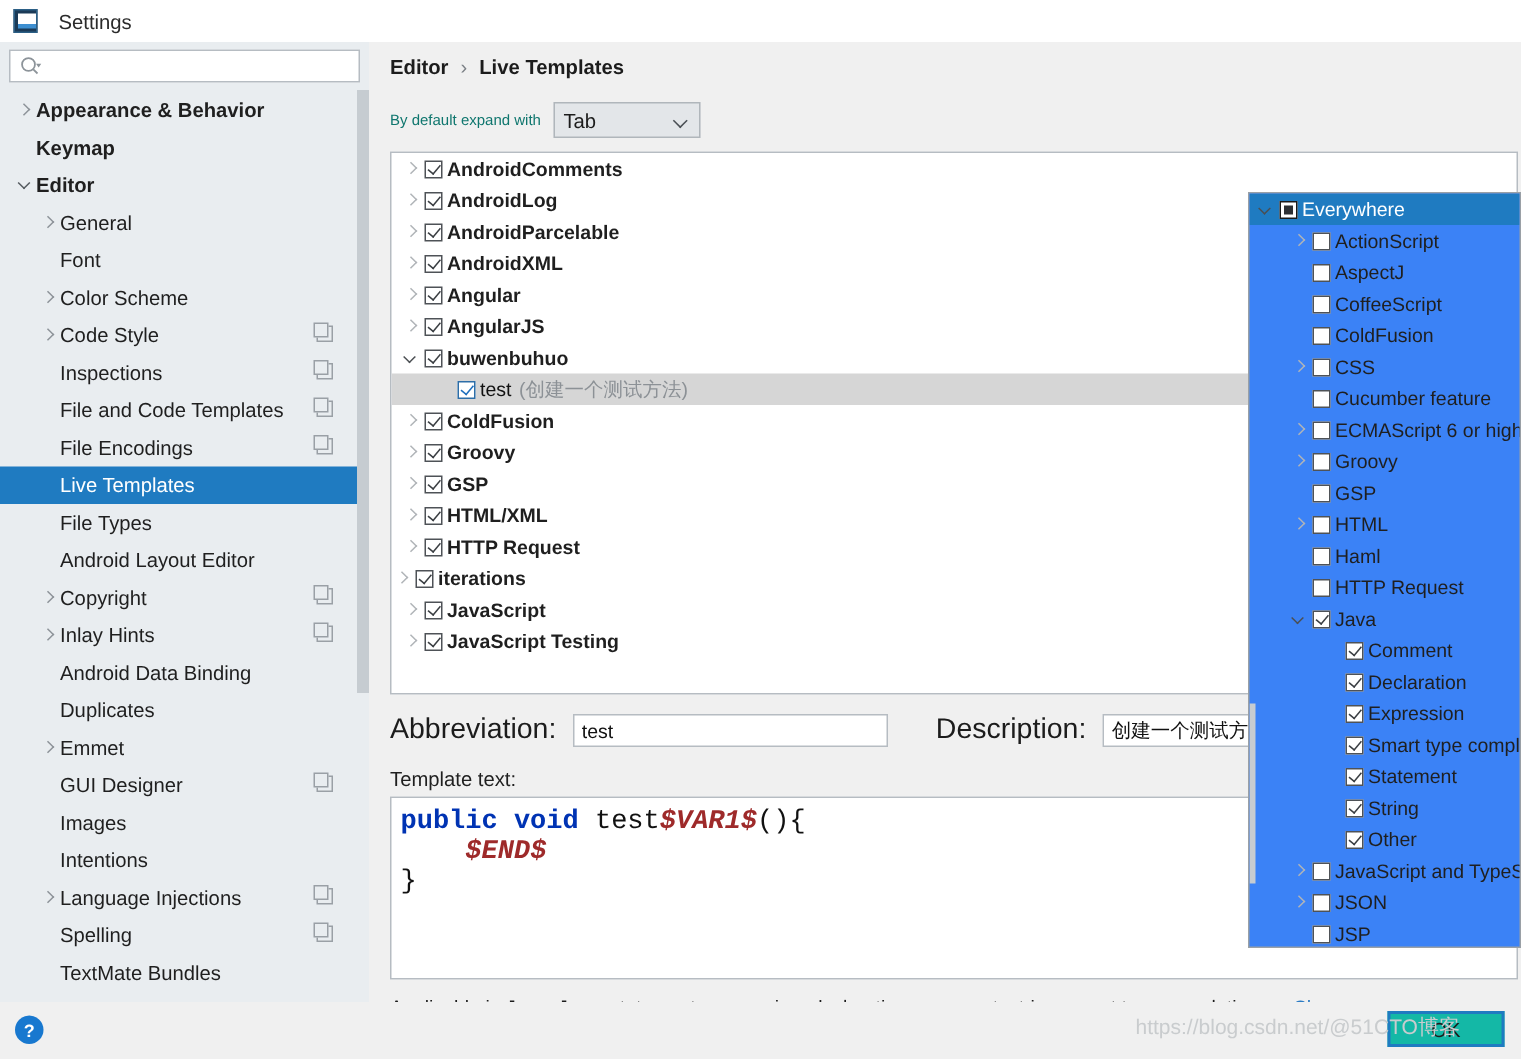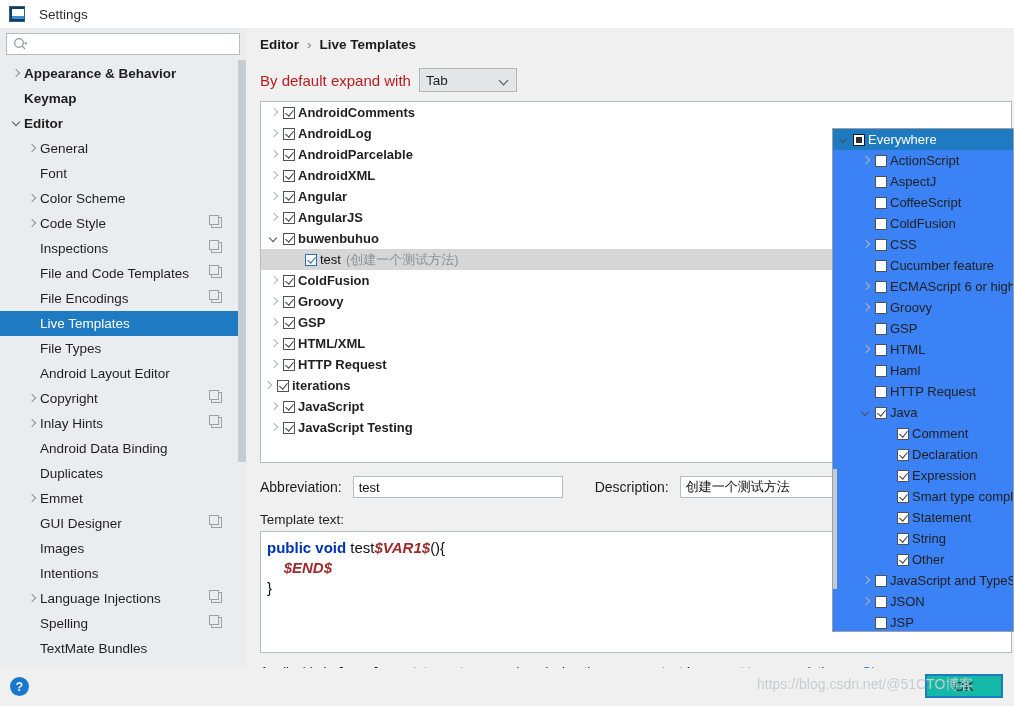--- a/index.html
+++ b/index.html
@@ -107,21 +107,21 @@
     position: absolute; left: 14px; top: 9px;
     font-size: 13.5px; font-weight: bold; color: #1c1c1c;
     display: flex; align-items: center; gap: 8px;
   }
   .crumb-sep { color: #7a7f85; font-weight: normal; }
 
   .expandrow {
     position: absolute; left: 14px; top: 40px;
     display: flex; align-items: center; gap: 8px;
   }
-  .expandrow .lbl { font-size: 15px; color: #b91c1c; }
+  .expandrow .lbl { font-size: 10px; color: #0f766e; }
   .combo {
     width: 98px; height: 24px; background: #e3e6e9;
     border: 1px solid #b0b6bb;
     display: flex; align-items: center; padding: 0 6px;
     position: relative; font-size: 13.5px; color: #1c1c1c;
   }
   .combo .chev {
     position: absolute; right: 9px; top: 8px;
     width: 7px; height: 7px;
     border-right: 1.5px solid #4a4f54; border-bottom: 1.5px solid #4a4f54;
@@ -173,35 +173,35 @@
   }
   .tpl-name { font-weight: bold; font-size: 13px; }
   .tpl-sub { font-weight: normal; font-size: 13px; color: #111; }
   .tpl-desc { color: #8c9196; font-size: 13px; margin-left: 5px; }
 
   
   .field-row {
     position: absolute; left: 14px; top: 448px;
     display: flex; align-items: center; width: 752px;
   }
-  .flabel { font-size: 14px; color: #1c1c1c; }
+  .flabel { font-size: 19px; color: #1c1c1c; }
   .finput {
     height: 22px; background: #ffffff; border: 1px solid #b6bcc2;
     font-family: "Liberation Sans", sans-serif; font-size: 13px;
     padding: 0 5px; outline: none; color: #111;
   }
   #abbrev-input { width: 210px; margin-left: 11px; }
   #desc-input { width: 240px; margin-left: 11px; }
   .desc-label { margin-left: 32px; }
 
   .tt-label { position: absolute; left: 14px; top: 484px; font-size: 13.5px; }
   .tt-box {
     position: absolute; left: 14px; top: 503px; width: 752px; height: 122px;
     background: #ffffff; border: 1px solid #b6bcc2;
-    font-family: Liberation Sans, sans-serif; font-size: 15px;
+    font-family: Liberation Mono, monospace; font-size: 18px;
     padding: 6px 6px;
     line-height: 20px; white-space: pre;
   }
   .kw { color: #0033b3; font-weight: bold; }
   .var { color: #9e2a2a; font-weight: bold; font-style: italic; }
   .plain { color: #111111; }
 
   .applicable {
     position: absolute; left: 14px; top: 636px;
     font-size: 13px; color: #1c1c1c;

